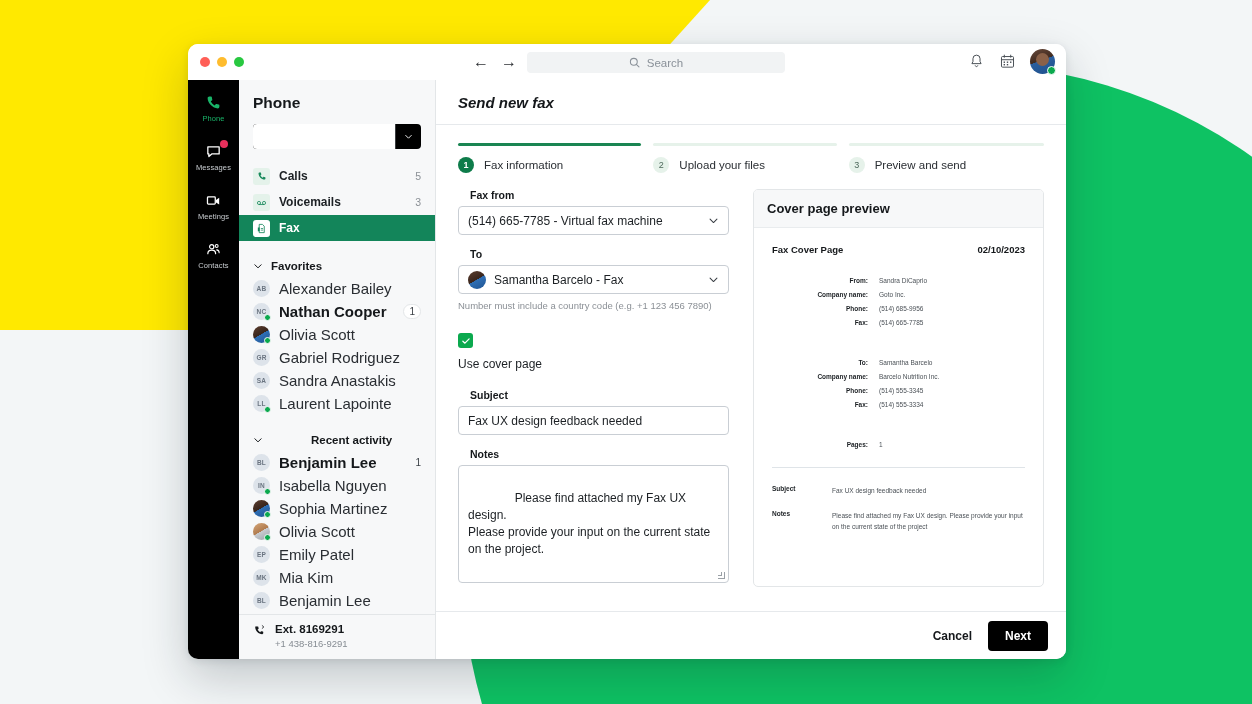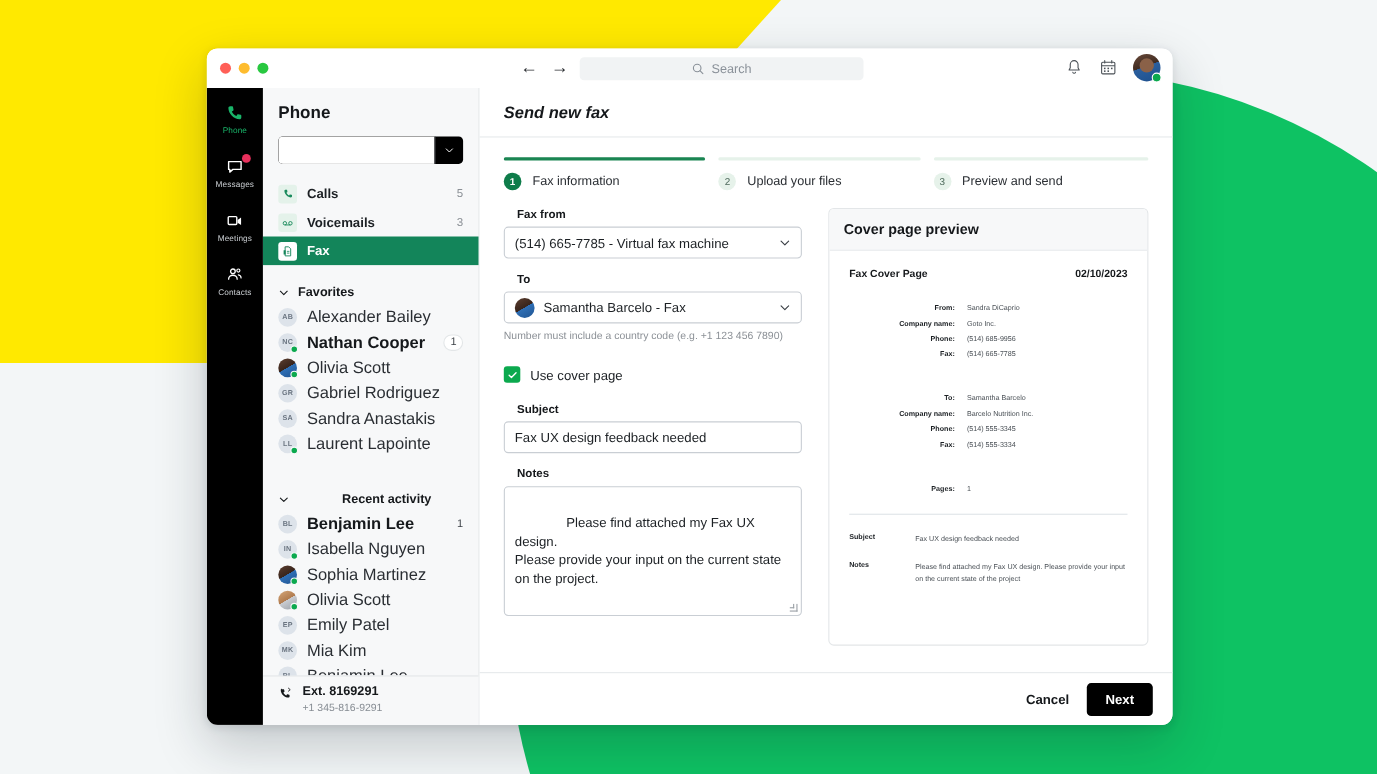--- a/index.html
+++ b/index.html
@@ -176,21 +176,21 @@
   .prevcol { flex: 1; min-width: 0; }
 
   .flabel { font-size: 10.5px; font-weight: 700; color: #15181b; margin-bottom: 5px; padding-left: 12px; }
   .fselect {
     height: 29px; border: 1px solid #c9ced4; border-radius: 4px; background: #fff;
     display: flex; align-items: center; padding: 0 9px; gap: 8px; cursor: pointer;
   }
   .fselect .val { font-size: 12px; color: #1c2024; flex: 1; overflow:hidden; white-space:nowrap; }
   .helper { font-size: 9.5px; color: #8b9096; margin-top: 6px; }
 
-  .cbrow { display: flex; align-items: center; gap: 9px; margin: 22px 0 18px; cursor: pointer; }
+  .cbrow { display: flex; align-items: flex-start; gap: 9px; margin: 22px 0 18px; cursor: pointer; flex-direction: column; }
   .cb {
     width: 15px; height: 15px; border-radius: 3px; background: #0ba94e;
     display: flex; align-items: center; justify-content: center; flex: none;
   }
   .cbrow .cbl { font-size: 12px; color: #1c2024; }
 
   .finput {
     height: 29px; border: 1px solid #c9ced4; border-radius: 4px; background: #fff;
     display: flex; align-items: center; padding: 0 9px; font-size: 12px; color: #1c2024;
   }
@@ -443,21 +443,21 @@
         </div>
         <div class="contactrow">
           <span class="ava">
               <span>LL</span>
               <i class="on"></i>
             </span>
           <span class="nm">Laurent Lapointe</span>
           <span class="badge"></span>
         </div>
 
-        <div class="grouphdr" style="margin-top:26px;gap:48px;">
+        <div class="grouphdr" style="margin-top:12px;gap:48px;">
           <svg width="10" height="10" viewBox="0 0 16 16">
             <path d="M3 6l5 5 5-5" fill="none" stroke="#15181b" stroke-width="1.6" stroke-linecap="round" stroke-linejoin="round"></path>
           </svg>
           <span>Recent activity</span>
         </div>
 
         <div class="contactrow unread">
           <span class="ava">
               <span>BL</span>
             </span>
@@ -509,21 +509,21 @@
         </div>
       </div>
 
       <div class="extfoot">
         <svg width="13" height="13" viewBox="0 0 24 24" style="margin-top:1px;">
           <path d="M6 4c-1 0-1.9.9-1.9 1.9C4.1 12.5 10.3 18.7 17 18.7c1 0 1.9-.9 1.9-1.9v-2c0-.4-.3-.8-.7-.9l-2.8-.6c-.4-.1-.8.1-1 .4l-.9 1.5c-2.2-1-4-2.8-5-5l1.5-.9c.4-.2.5-.6.4-1l-.6-2.8c-.1-.4-.5-.7-.9-.7H6z" fill="#15181b"></path>
           <path d="M17 3l3 2.5L17 8" fill="none" stroke="#15181b" stroke-width="1.5" stroke-linecap="round" stroke-linejoin="round"></path>
         </svg>
         <div>
           <div class="et">Ext. 8169291</div>
-          <div class="en">+1 345-816-9291</div>
+          <div class="en">+1 438-816-9291</div>
         </div>
       </div>
     </div>
 
     <div class="main">
       <div class="main-head">
         <h1>Send new fax</h1>
       </div>
 
       <div class="main-scroll">

